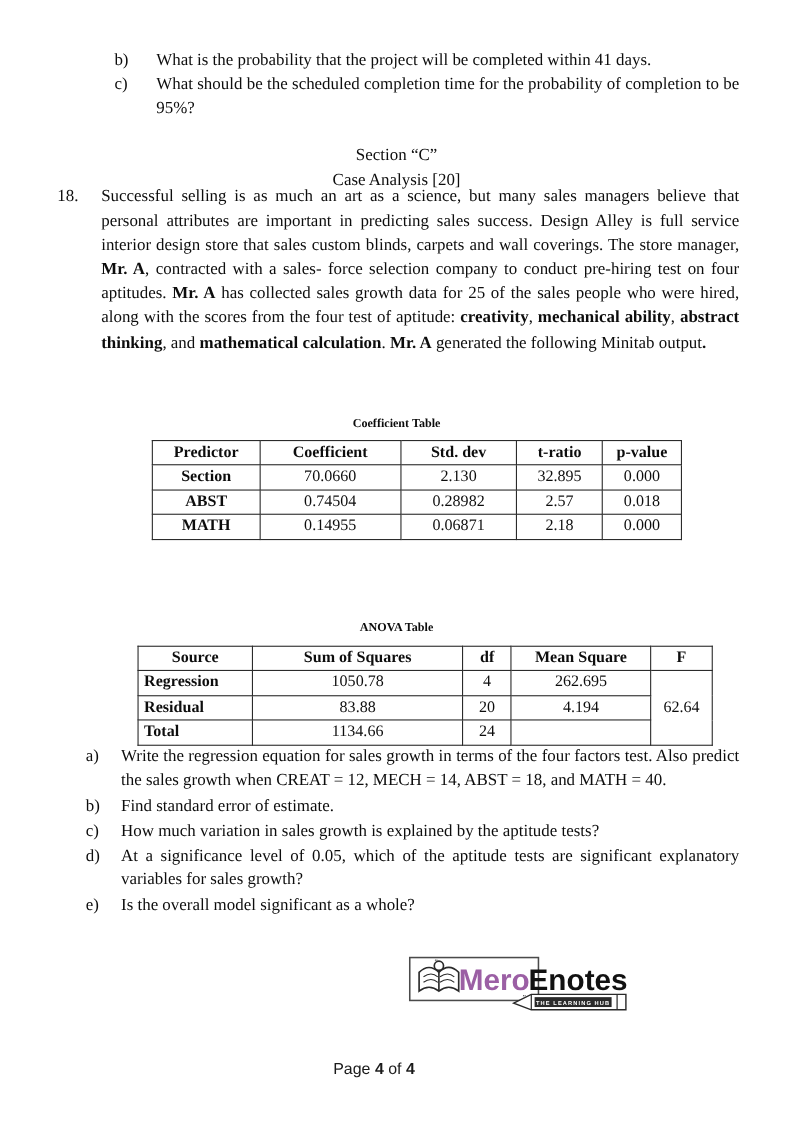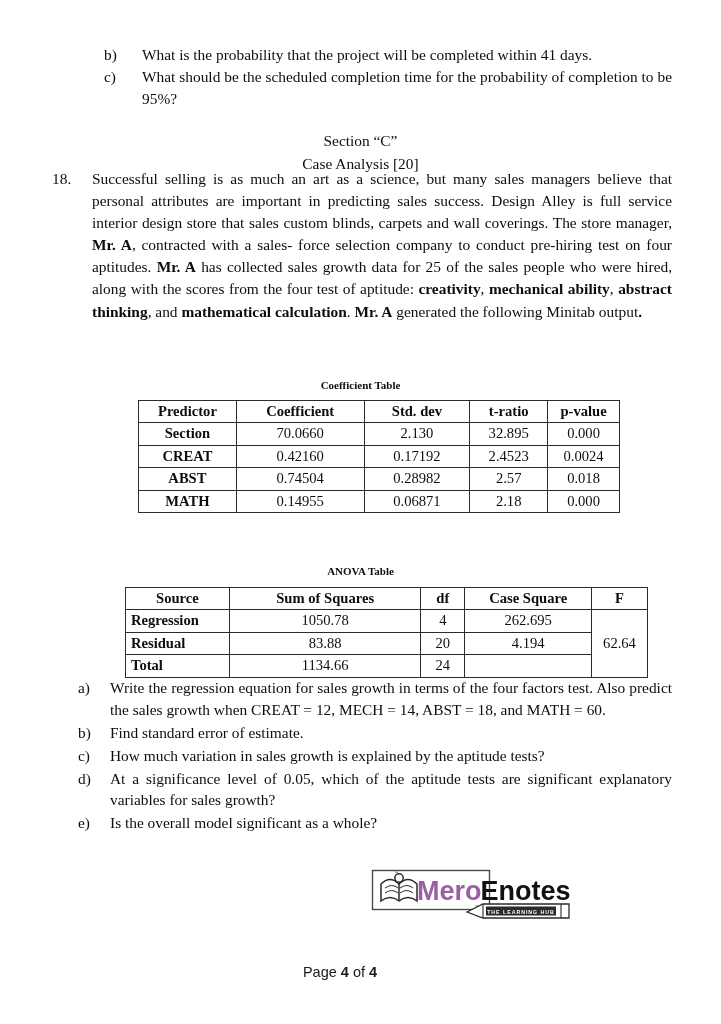--- a/index.html
+++ b/index.html
@@ -197,27 +197,20 @@
     </thead>
     <tbody>
       <tr>
         <td class="hd">Section</td>
         <td>70.0660</td>
         <td>2.130</td>
         <td>32.895</td>
         <td>0.000</td>
       </tr>
       <tr>
-        <td class="hd">CREAT</td>
-        <td>0.42160</td>
-        <td>0.17192</td>
-        <td>2.4523</td>
-        <td>0.0024</td>
-      </tr>
-      <tr>
         <td class="hd">ABST</td>
         <td>0.74504</td>
         <td>0.28982</td>
         <td>2.57</td>
         <td>0.018</td>
       </tr>
       <tr>
         <td class="hd">MATH</td>
         <td>0.14955</td>
         <td>0.06871</td>
@@ -234,21 +227,21 @@
         <col class="a1">
         <col class="a2">
         <col class="a3">
         <col class="a4">
     </colgroup>
     <thead>
       <tr>
         <th>Source</th>
         <th>Sum of Squares</th>
         <th>df</th>
-        <th>Case Square</th>
+        <th>Mean Square</th>
         <th>F</th>
       </tr>
     </thead>
     <tbody>
       <tr>
         <td class="lbl-left">Regression</td>
         <td>1050.78</td>
         <td>4</td>
         <td>262.695</td>
         <td rowspan="3">62.64</td>
@@ -264,21 +257,21 @@
         <td>1134.66</td>
         <td>24</td>
         <td></td>
       </tr>
     </tbody>
   </table>
 
   <div class="qlist" id="bottom-questions">
     <div class="qrow">
       <span class="qmark">a)</span>
-      <span class="qbody">Write the regression equation for sales growth in terms of the four factors test. Also predict the sales growth when CREAT = 12, MECH = 14, ABST = 18, and MATH = 60.</span>
+      <span class="qbody">Write the regression equation for sales growth in terms of the four factors test. Also predict the sales growth when CREAT = 12, MECH = 14, ABST = 18, and MATH = 40.</span>
     </div>
     <div class="qrow">
       <span class="qmark">b)</span>
       <span class="qbody nojust">Find standard error of estimate.</span>
     </div>
     <div class="qrow">
       <span class="qmark">c)</span>
       <span class="qbody nojust">How much variation in sales growth is explained by the aptitude tests?</span>
     </div>
     <div class="qrow">

